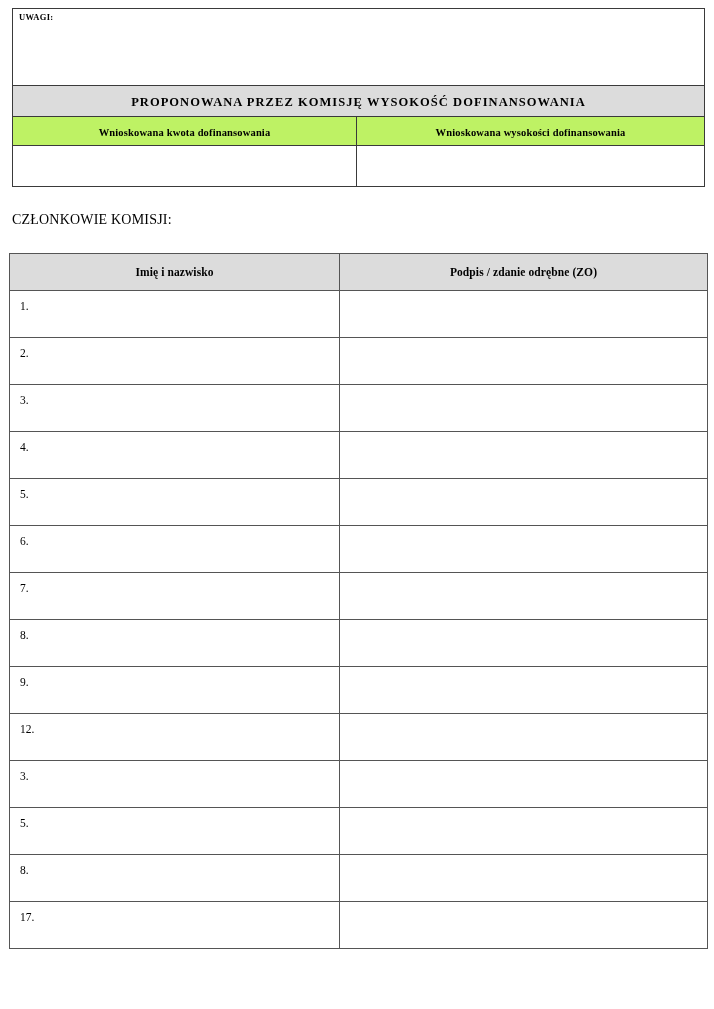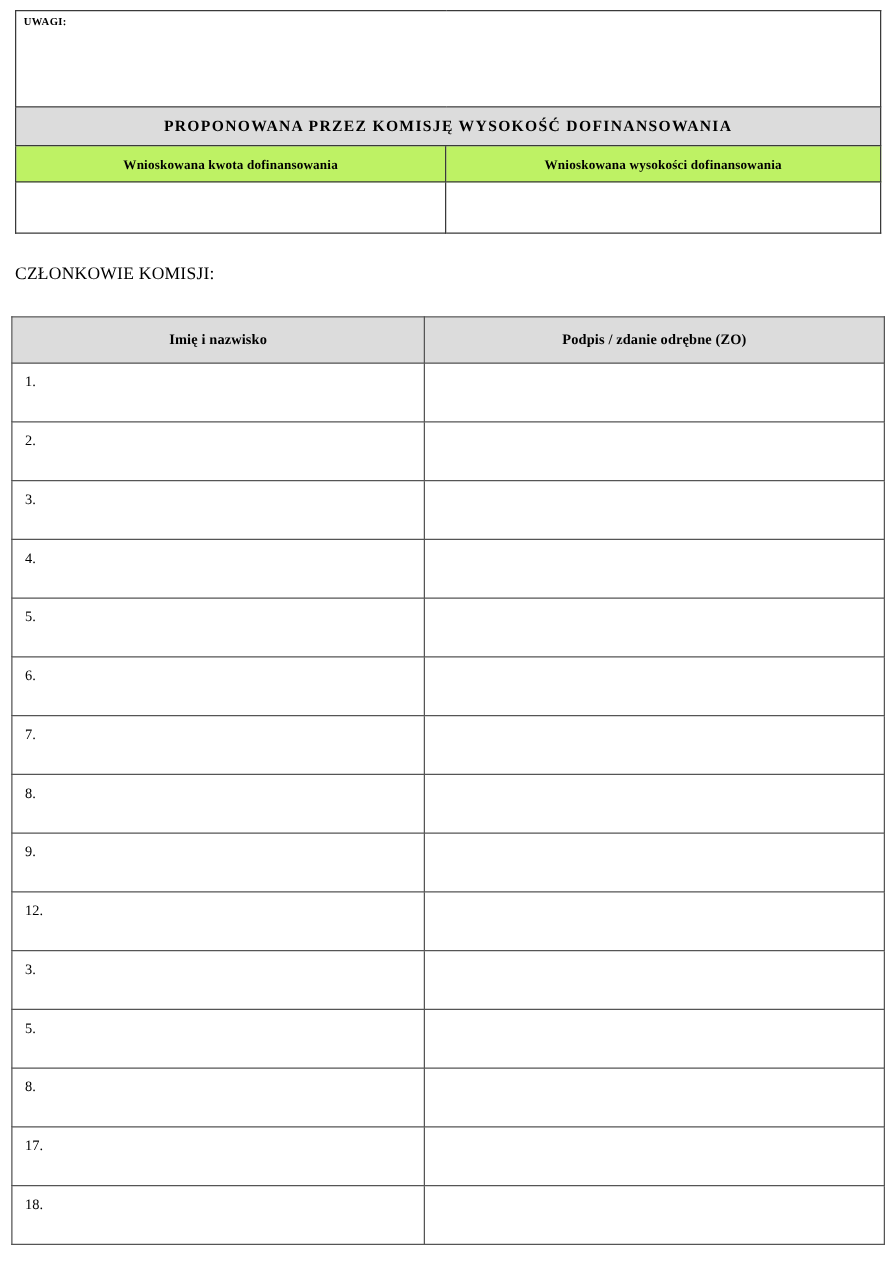--- a/index.html
+++ b/index.html
@@ -262,22 +262,16 @@
           <td class="sign-cell">
             <span class="row-index"></span>
           </td>
         </tr>
         <tr>
           <td><span class="row-index">17.</span><span></span></td>
           <td class="sign-cell">
             <span class="row-index"></span>
           </td>
         </tr>
-        <tr>
-          <td><span class="row-index">18.</span><span></span></td>
-          <td class="sign-cell">
-            <span class="row-index"></span>
-          </td>
-        </tr>
       </tbody>
   </table>
 
 </div>
 
 </body></html>

